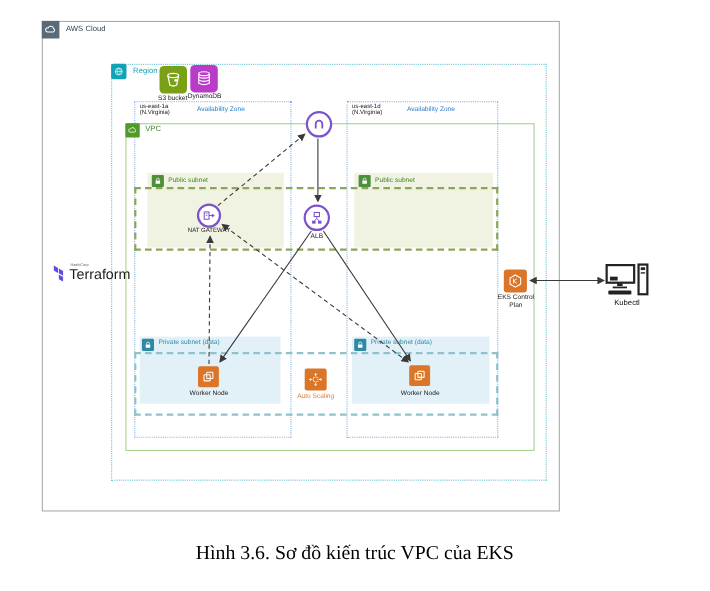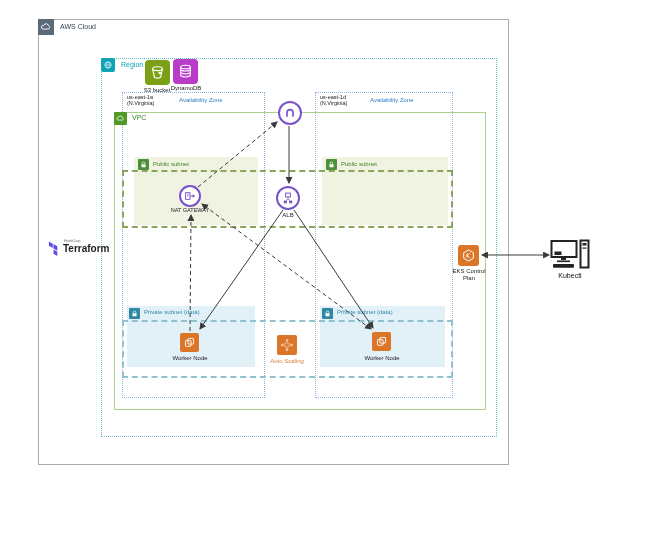--- a/index.html
+++ b/index.html
@@ -213,16 +213,17 @@
   <span class="lbl ctr" style="left:545px;top:272px;width:50px;font-size:7px;color:#111;">Kubectl</span>
 
   <div class="iconbox" style="left:47px;top:241px;width:13px;height:15px;">
     <svg width="13" height="15" viewBox="0 0 11 18">
       <polygon points="0,0.5 4.6,3.16 4.6,8.5 0,5.84" fill="#5C4EE5"></polygon>
       <polygon points="5.5,3.68 10.1,6.34 10.1,11.68 5.5,9.02" fill="#5C4EE5"></polygon>
       <polygon points="5.5,10.2 10.1,12.86 10.1,18 5.5,15.34" fill="#5C4EE5"></polygon>
     </svg>
   </div>
   <span class="lbl" style="left:64px;top:239px;font-size:3.5px;color:#666;">HashiCorp</span>
-  <span class="lbl" style="left:63px;top:243px;font-size:10px;font-weight:bold;color:#1C1C1C;">Terraform</span>
-
+  <span class="lbl" style="left:63px;top:243px;font-size:13px;font-weight:normal;color:#1C1C1C;">Terraform</span>
+
+  <div class="caption" style="top:492px;">Hình 3.6. Sơ đồ kiến trúc VPC của EKS</div>
 
 </div>
 
 </body></html>

